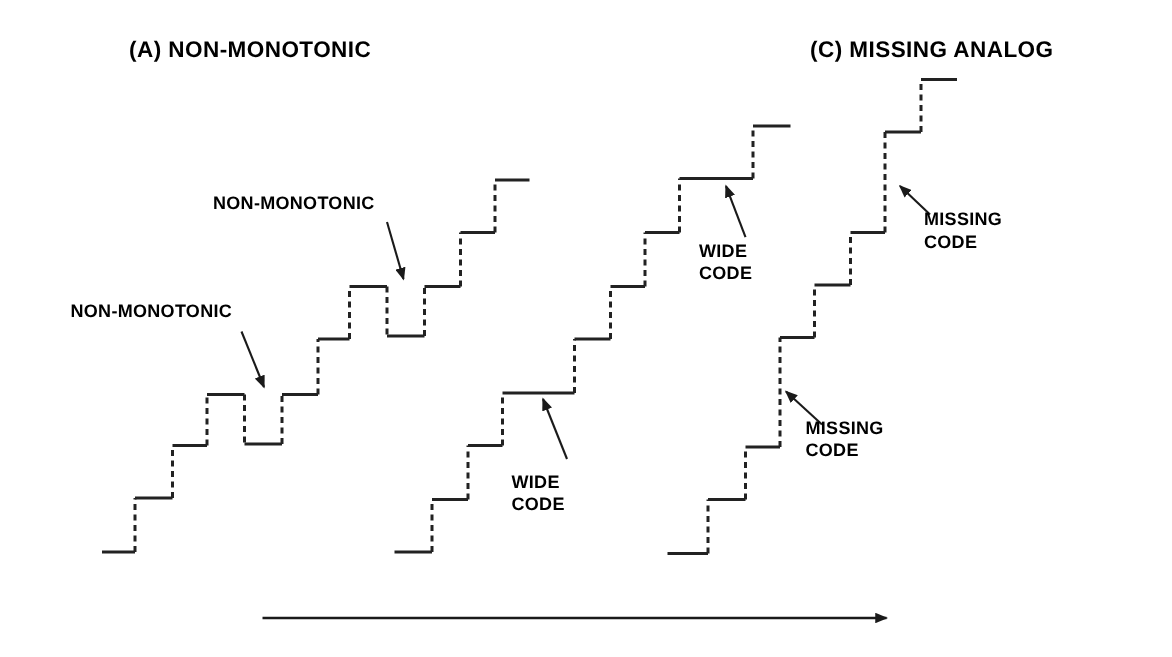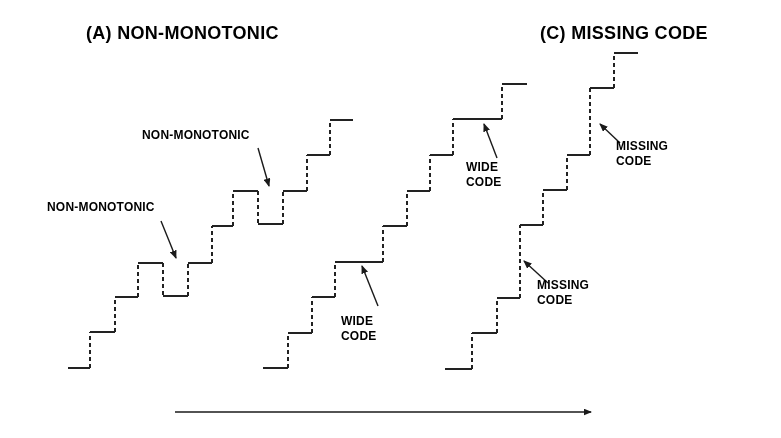--- a/index.html
+++ b/index.html
@@ -17,21 +17,21 @@
   .axis-line{stroke:#1a1a1a;stroke-width:1.6;fill:none;}
   .lbl{
     position:absolute;
     color:#000000;
     font-weight:bold;
     font-size:12px;
     line-height:15px;
     white-space:pre-line;
     letter-spacing:0.2px;
   }
-  .title{font-size:18px;letter-spacing:0.3px;white-space:nowrap;}
+  .title{font-size:15px;letter-spacing:0.3px;white-space:nowrap;}
   .centered{text-align:left;}
   .nowrap{white-space:nowrap;}
 </style>
 </head>
 <body>
 
 <div id="figure">
 
   <svg id="diagram-svg" width="781" height="438" viewBox="0 0 781 438">
     <defs>
@@ -101,21 +101,21 @@
         <line x1="258" y1="148" x2="269" y2="186" class="arrow-line" marker-end="url(#ah)"></line>
         <line x1="378" y1="306" x2="362" y2="266" class="arrow-line" marker-end="url(#ah)"></line>
         <line x1="497" y1="158" x2="484" y2="124" class="arrow-line" marker-end="url(#ah)"></line>
         <line x1="548" y1="283" x2="524" y2="261" class="arrow-line" marker-end="url(#ah)"></line>
         <line x1="620" y1="143" x2="600" y2="124" class="arrow-line" marker-end="url(#ah)"></line>
         <line x1="175" y1="412" x2="591" y2="412" class="axis-line" marker-end="url(#ah)"></line>
       </g>
   </svg>
 
   <div class="lbl title" style="left:86px;top:26px;">(A) NON-MONOTONIC</div>
-  <div class="lbl title" style="left:540px;top:26px;">(C) MISSING CODE</div>
+  <div class="lbl title" style="left:540px;top:26px;">(C) MISSING ANALOG</div>
 
   <div class="lbl nowrap" style="left:142px;top:128px;">NON-MONOTONIC</div>
   <div class="lbl nowrap" style="left:47px;top:200px;">NON-MONOTONIC</div>
 
   <div class="lbl centered" style="left:466px;top:160px;width:64px;">WIDE
 CODE</div>
   <div class="lbl centered" style="left:341px;top:314px;width:64px;">WIDE
 CODE</div>
 
   <div class="lbl centered" style="left:616px;top:139px;width:84px;">MISSING

